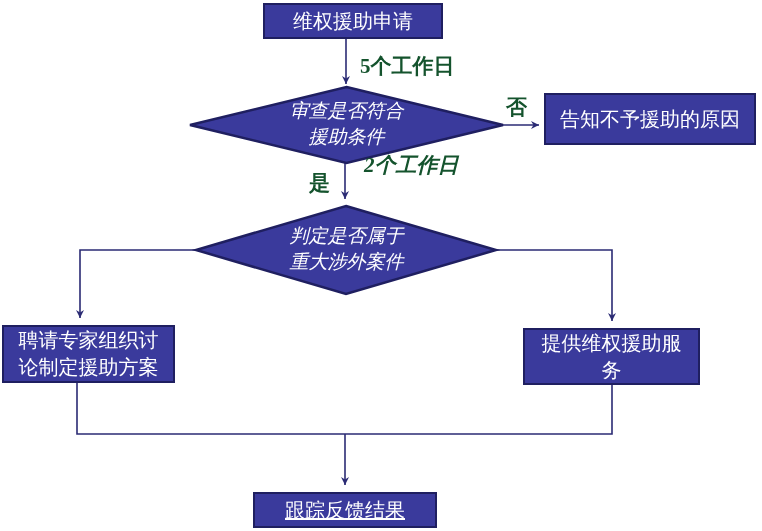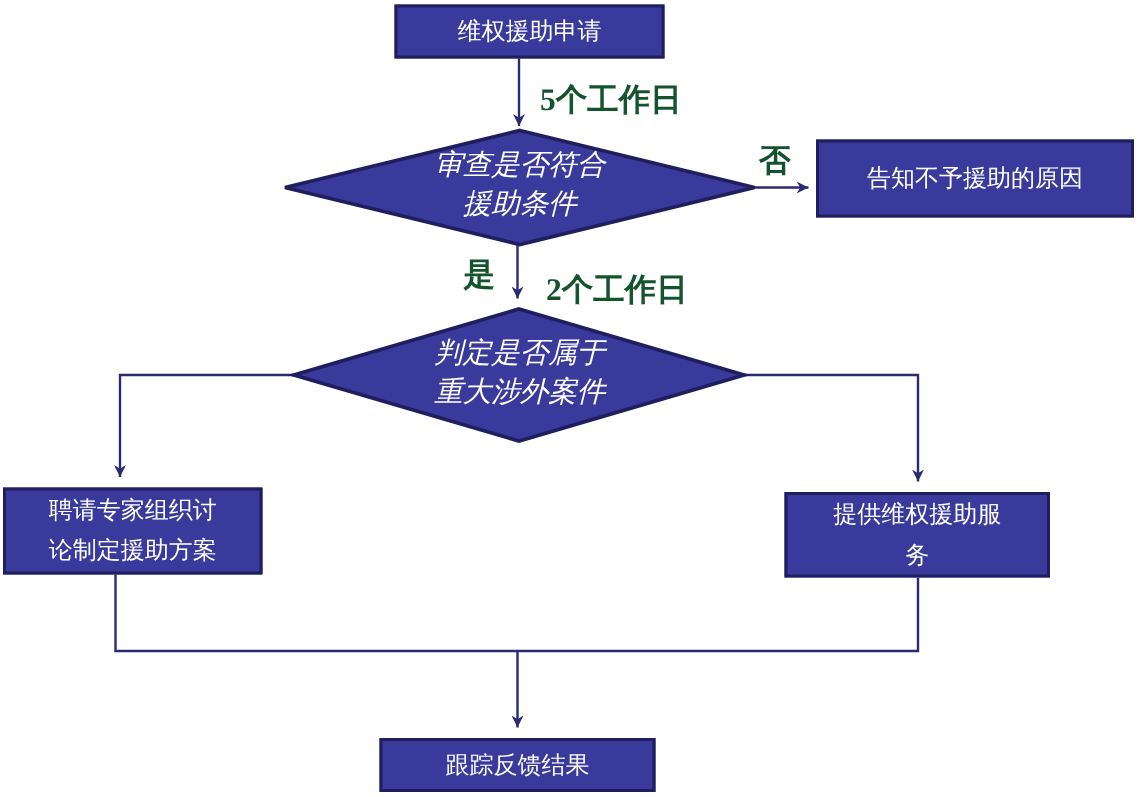--- a/index.html
+++ b/index.html
@@ -14,21 +14,21 @@
   .edge{stroke:#2b2b74;stroke-width:1.6;fill:none;}
   .diamond{fill:#3a3a9c;stroke:#1f1f60;stroke-width:2.5;}
   .node{
     position:absolute;
     box-sizing:border-box;
     background:#3a3a9c;
     border:2px solid #1f1f60;
     color:#ffffff;
     display:flex;align-items:center;justify-content:center;
     text-align:center;
-    font-size:16px;
+    font-size:20px;
     line-height:27px;
     white-space:pre-line;
   }
   .dtext{
     position:absolute;
     color:#ffffff;
     text-align:center;
     font-size:19px;
     line-height:26px;
     white-space:pre-line;
@@ -78,31 +78,31 @@
   <div class="node" style="left:2px;top:325px;width:173px;height:58px;">
     <span>聘请专家组织讨
 论制定援助方案</span>
   </div>
 
   <div class="node" style="left:523px;top:328px;width:177px;height:57px;">
     <span>提供维权援助服
 务</span>
   </div>
 
-  <div class="node" style="left:253px;top:492px;width:184px;height:36px;">
+  <div class="node" style="left:253px;top:492px;width:184px;height:36px;text-decoration:underline;">
     <span>跟踪反馈结果</span>
   </div>
 
   <div class="dtext" style="left:266px;top:98px;width:161px;">审查是否符合
 援助条件</div>
 
   <div class="dtext" style="left:266px;top:223px;width:161px;">判定是否属于
 重大涉外案件</div>
 
   <div class="elabel" style="left:360px;top:55px;">5个工作日</div>
 
   <div class="elabel" style="left:506px;top:96px;">否</div>
 
   <div class="elabel" style="left:309px;top:172px;">是</div>
 
-  <div class="elabel" style="left:364px;top:182px;">2个工作日</div>
+  <div class="elabel" style="left:364px;top:154px;font-style:italic;">2个工作日</div>
 
 </div>
 
 </body></html>

